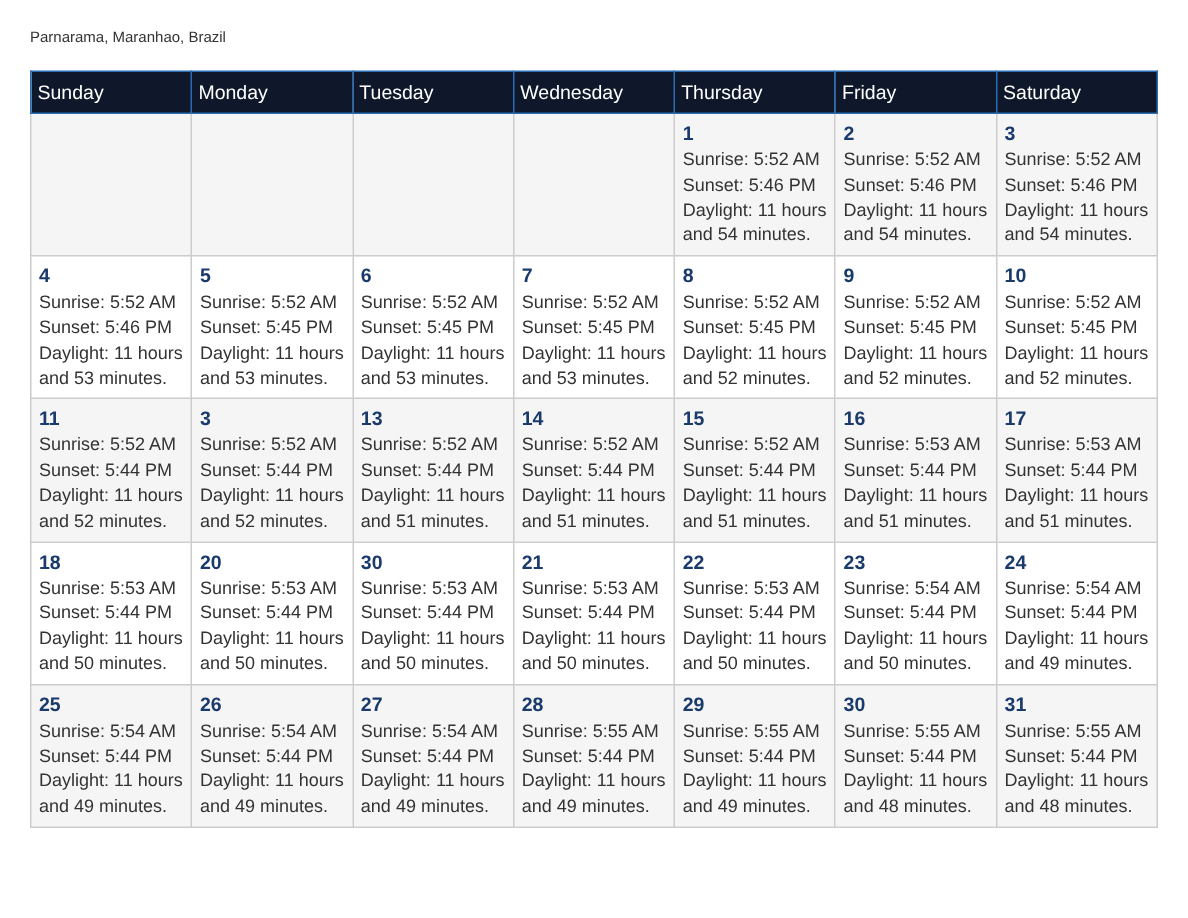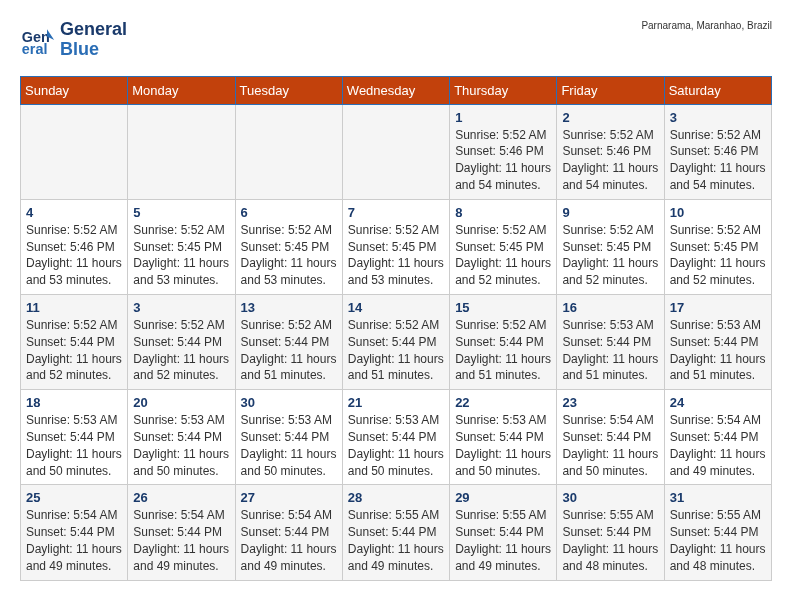--- a/index.html
+++ b/index.html
@@ -44,21 +44,21 @@
     .subtitle {
       font-size: 10px;
       color: #333;
     }
     table {
       width: 100%;
       border-collapse: collapse;
       font-size: 11px;
     }
     thead tr th {
-      background-color: #c2410c;
+      background-color: #0f172a;
       color: white;
       padding: 6px 4px;
       text-align: left;
       font-size: 13px;
       font-weight: normal;
       border: 1px solid #2a6db5;
     }
     tbody tr td {
       vertical-align: top;
       padding: 5px 5px;
@@ -87,31 +87,20 @@
       line-height: 1.4;
     }
     .empty-cell {
       background: #f9f9f9;
     }
   </style>
 </head>
 <body>
 
 <div class="header">
-  <div class="logo">
-    <svg class="logo-icon" viewBox="0 0 40 40">
-      <text x="2" y="22" font-size="16" font-weight="bold" fill="#1a3a6b">Gen</text>
-      <text x="2" y="36" font-size="16" font-weight="bold" fill="#2a6db5">eral</text>
-      <polygon points="30,8 38,20 30,16" fill="#2a6db5"></polygon>
-    </svg>
-    <div class="logo-text">
-      <span>General</span>
-      <span style="color:#2a6db5;">Blue</span>
-    </div>
-  </div>
   <div class="title-block">
     <div class="subtitle">Parnarama, Maranhao, Brazil</div>
   </div>
 </div>
 
 <table>
   <thead>
     <tr>
     <th>Sunday</th>
         <th>Monday</th>

